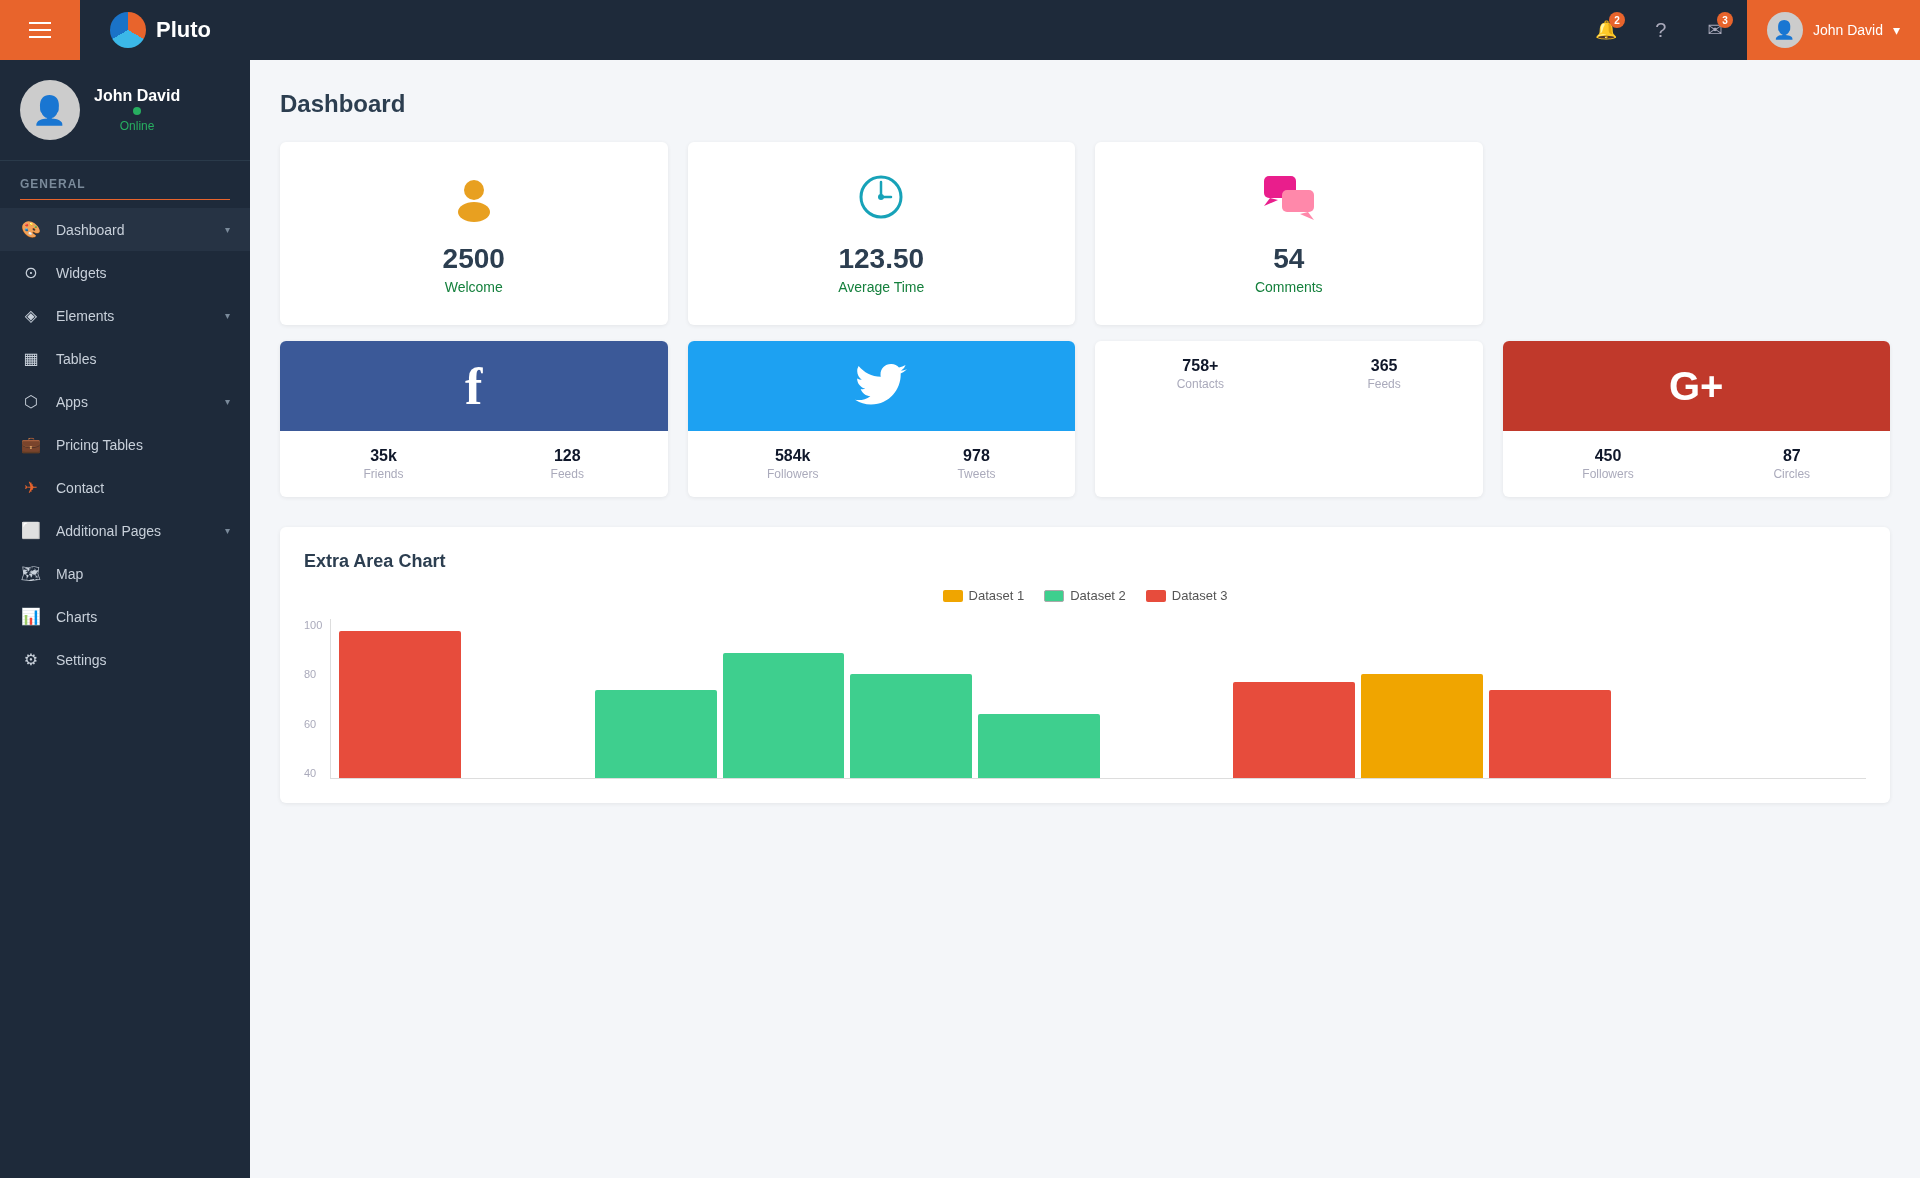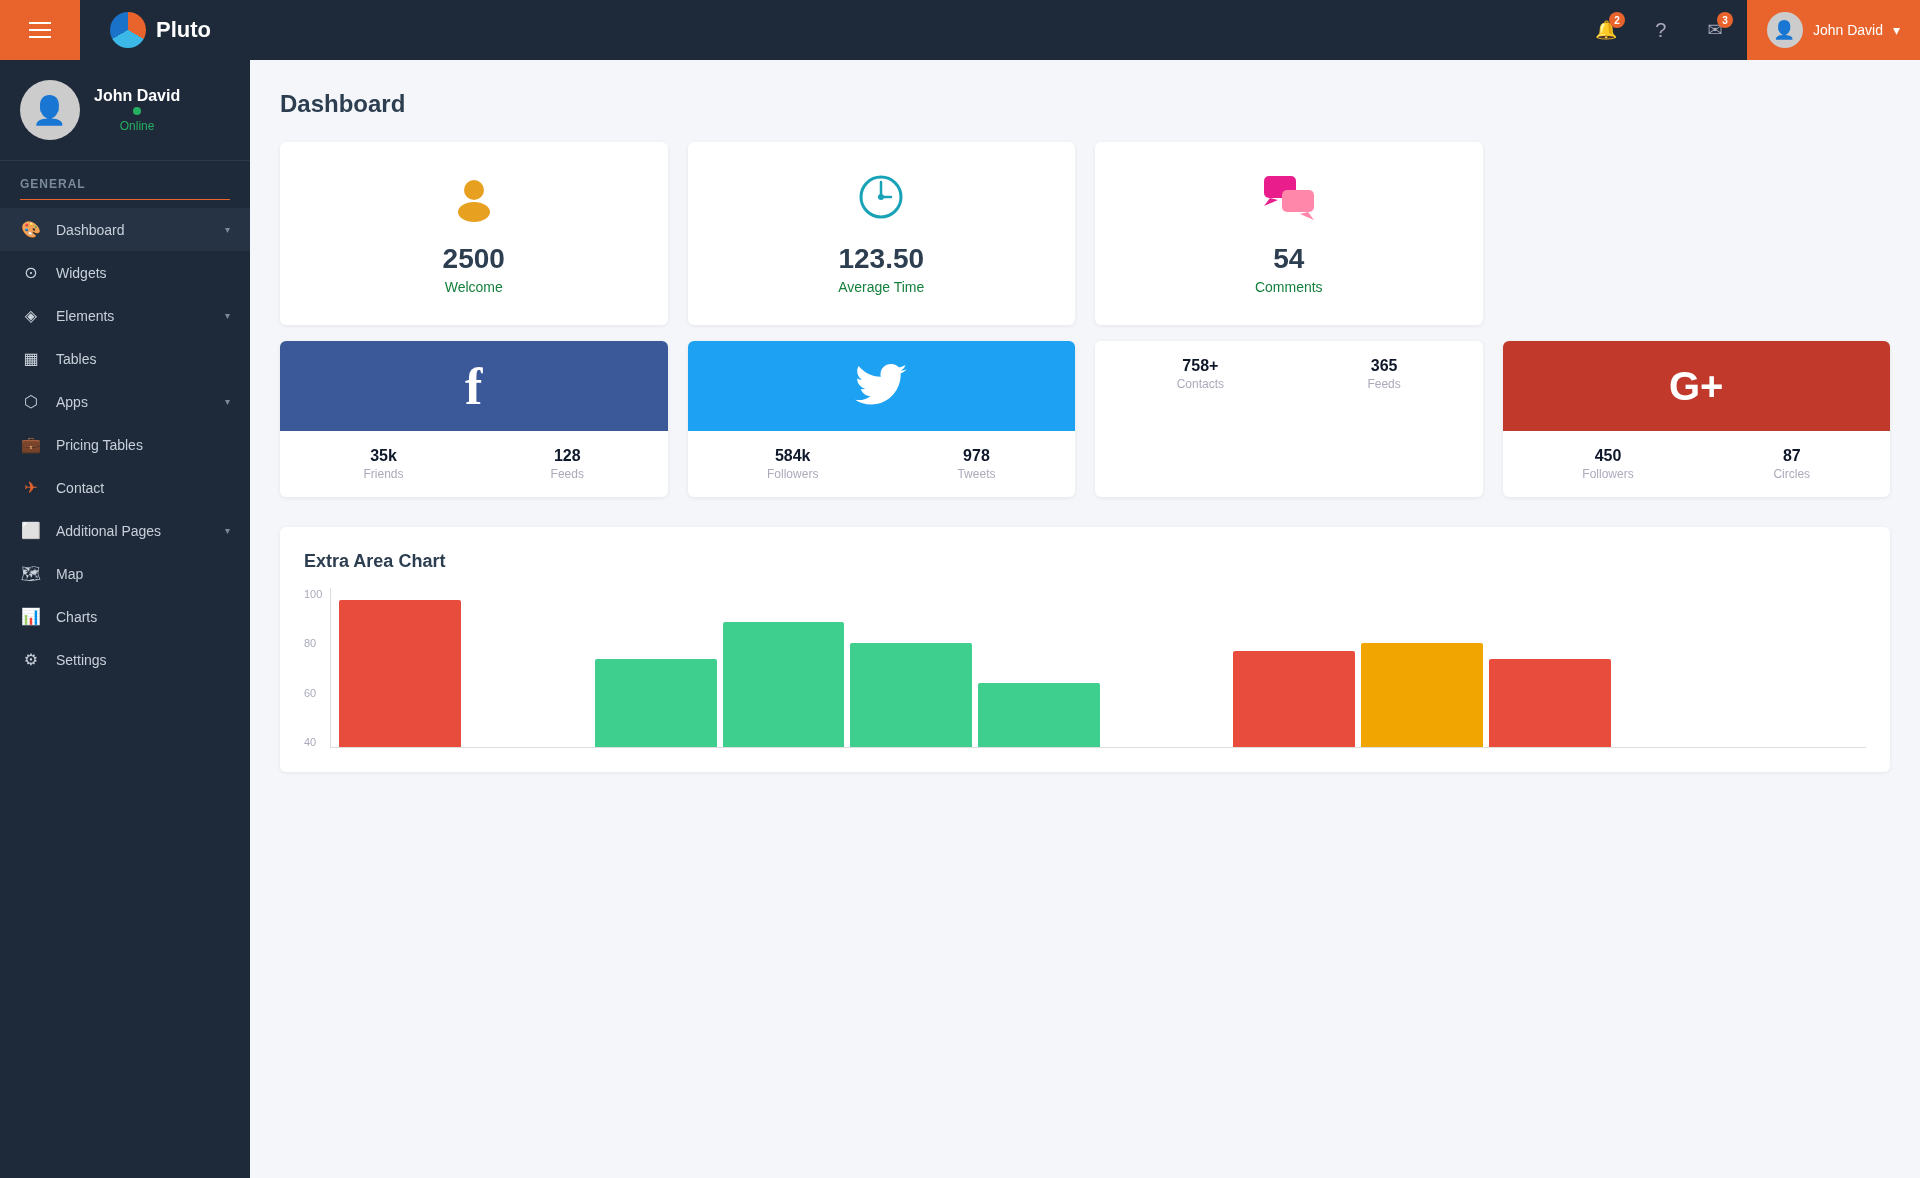--- a/index.html
+++ b/index.html
@@ -343,20 +343,34 @@
           <div class="social-stat">
             <div class="social-stat-value">87</div>
             <div class="social-stat-label">Circles</div>
           </div>
         </div>
       </div>
     </div>
 
     <div class="chart-section">
       <h2 class="chart-title">Extra Area Chart</h2>
+      <div class="chart-legend">
+        <div class="legend-item">
+          <div class="legend-color" style="background:#f0a500;"></div>
+          <span>Dataset 1</span>
+        </div>
+        <div class="legend-item">
+          <div class="legend-color" style="background:#3ecf8e;border:1px solid #aaa;"></div>
+          <span>Dataset 2</span>
+        </div>
+        <div class="legend-item">
+          <div class="legend-color" style="background:#e74c3c;"></div>
+          <span>Dataset 3</span>
+        </div>
+      </div>
       <div class="chart-area">
         <div class="chart-y-labels">
           <span>40</span>
           <span>60</span>
           <span>80</span>
           <span>100</span>
         </div>
         <div class="bar-chart">
 
         <div class="bar-group">

